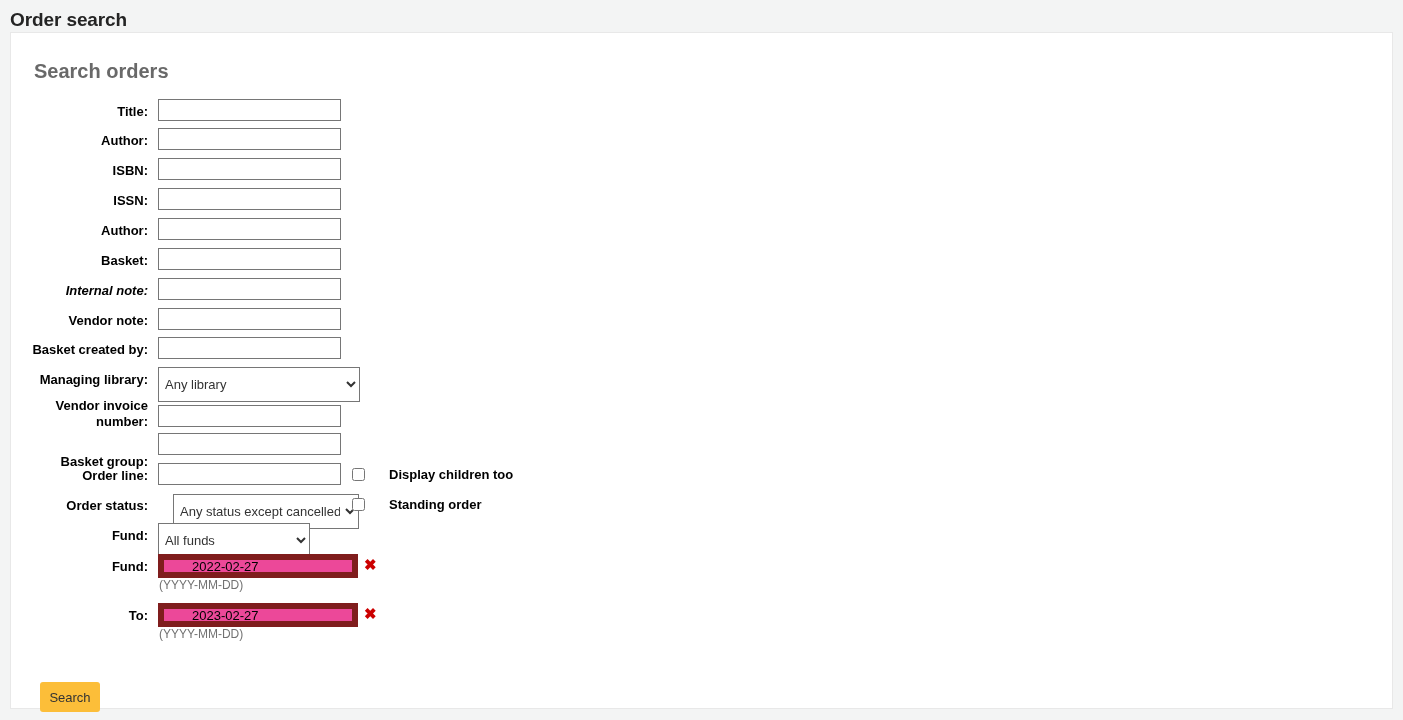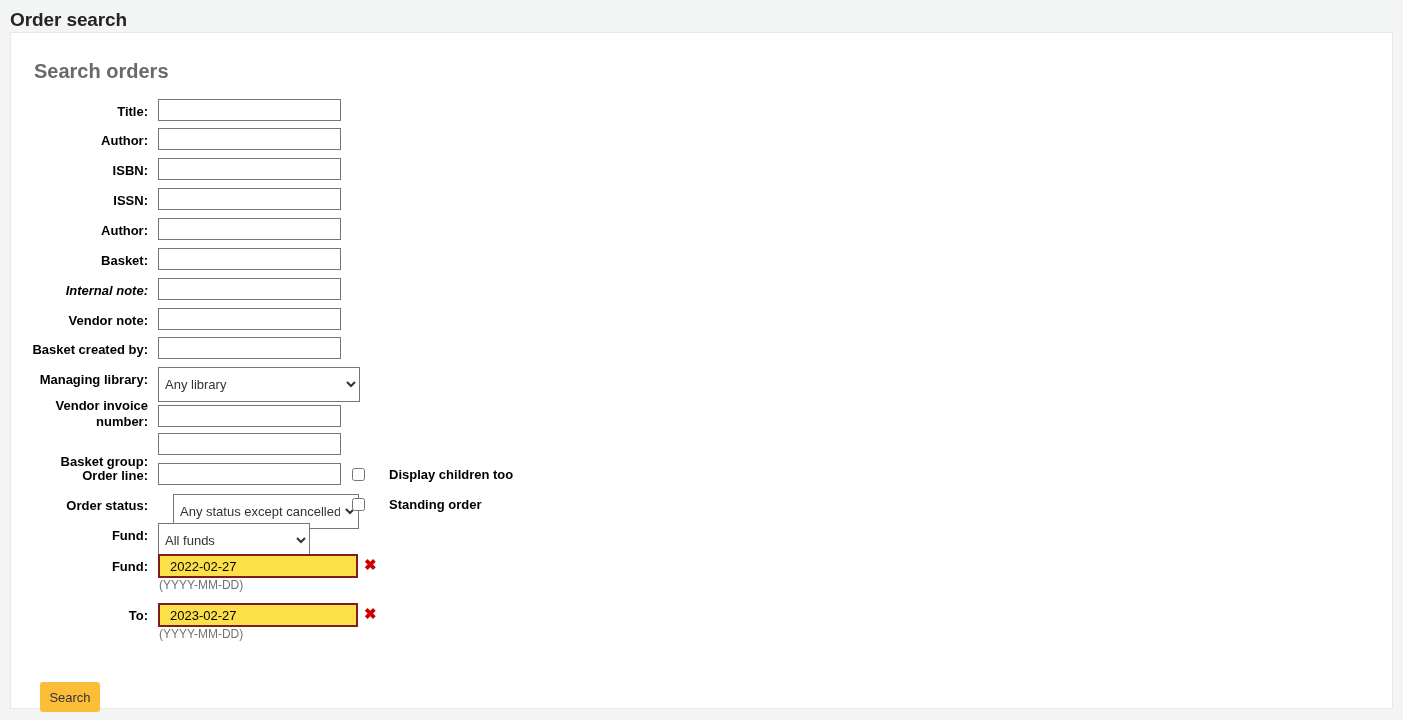--- a/index.html
+++ b/index.html
@@ -82,26 +82,26 @@
     font-size: 13px;
     color: #000;
     padding: 1px 3px;
     outline: none;
   }
 
   input.dateinput {
     width: 200px;
     height: 24px;
     box-sizing: border-box;
-    border: 2px solid #7f1d1d;
-    background: #fde047;
-    font-family: "Liberation Sans", sans-serif;
-    font-size: 13px;
-    color: #000;
-    padding: 1px 3px 1px 10px;
+    border: 6px solid #7f1d1d;
+    background: #ec4899;
+    font-family: "Liberation Sans", sans-serif;
+    font-size: 13px;
+    color: #000;
+    padding: 1px 3px 1px 28px;
     outline: none;
   }
 
   select.sel {
     height: 35px;
     box-sizing: border-box;
     border: 1px solid #767676;
     background: #fff;
     font-family: "Liberation Sans", sans-serif;
     font-size: 13px;

